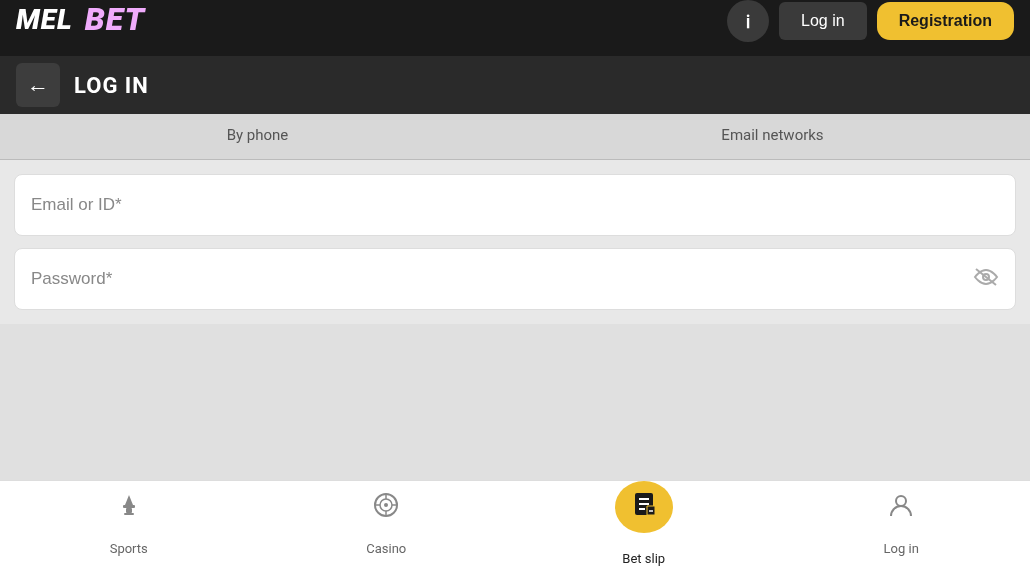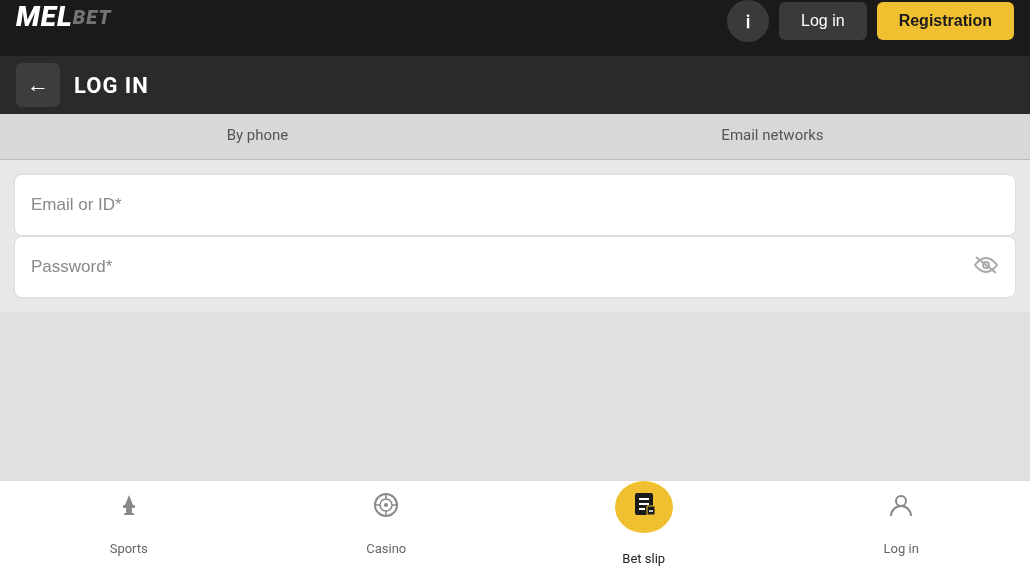--- a/index.html
+++ b/index.html
@@ -26,25 +26,26 @@
       align-items: center;
     }
     .logo-mel {
       color: #ffffff;
       font-size: 28px;
       font-weight: 900;
       letter-spacing: 1px;
       font-style: italic;
     }
     .logo-bet {
-      color: #737373;
-      font-size: 20px;
+      color: #f0abfc;
+      font-size: 32px;
       font-weight: 900;
       letter-spacing: 1px;
       font-style: italic;
+      margin-left: 12px;
     }
     .header-right {
       display: flex;
       align-items: center;
       gap: 10px;
     }
     .info-btn {
       width: 42px;
       height: 42px;
       border-radius: 50%;
@@ -64,21 +65,21 @@
       border: none;
       border-radius: 6px;
       padding: 10px 22px;
       font-size: 16px;
       cursor: pointer;
     }
     .register-btn {
       background: #f0c030;
       color: #1a1a1a;
       border: none;
-      border-radius: 6px;
+      border-radius: 13px;
       padding: 10px 22px;
       font-size: 16px;
       font-weight: 700;
       cursor: pointer;
     }
 
     
     .login-bar {
       background: #2a2a2a;
       height: 58px;
@@ -130,20 +131,21 @@
       color: white;
       border-bottom: 3px solid #1a1a1a;
     }
 
     
     .form-area {
       background: #e8e8e8;
       padding: 14px 14px;
       display: flex;
       flex-direction: column;
+      gap: 12px;
     }
     .input-field {
       background: white;
       border: 1px solid #ddd;
       border-radius: 8px;
       padding: 0 16px;
       height: 62px;
       display: flex;
       align-items: center;
       position: relative;

